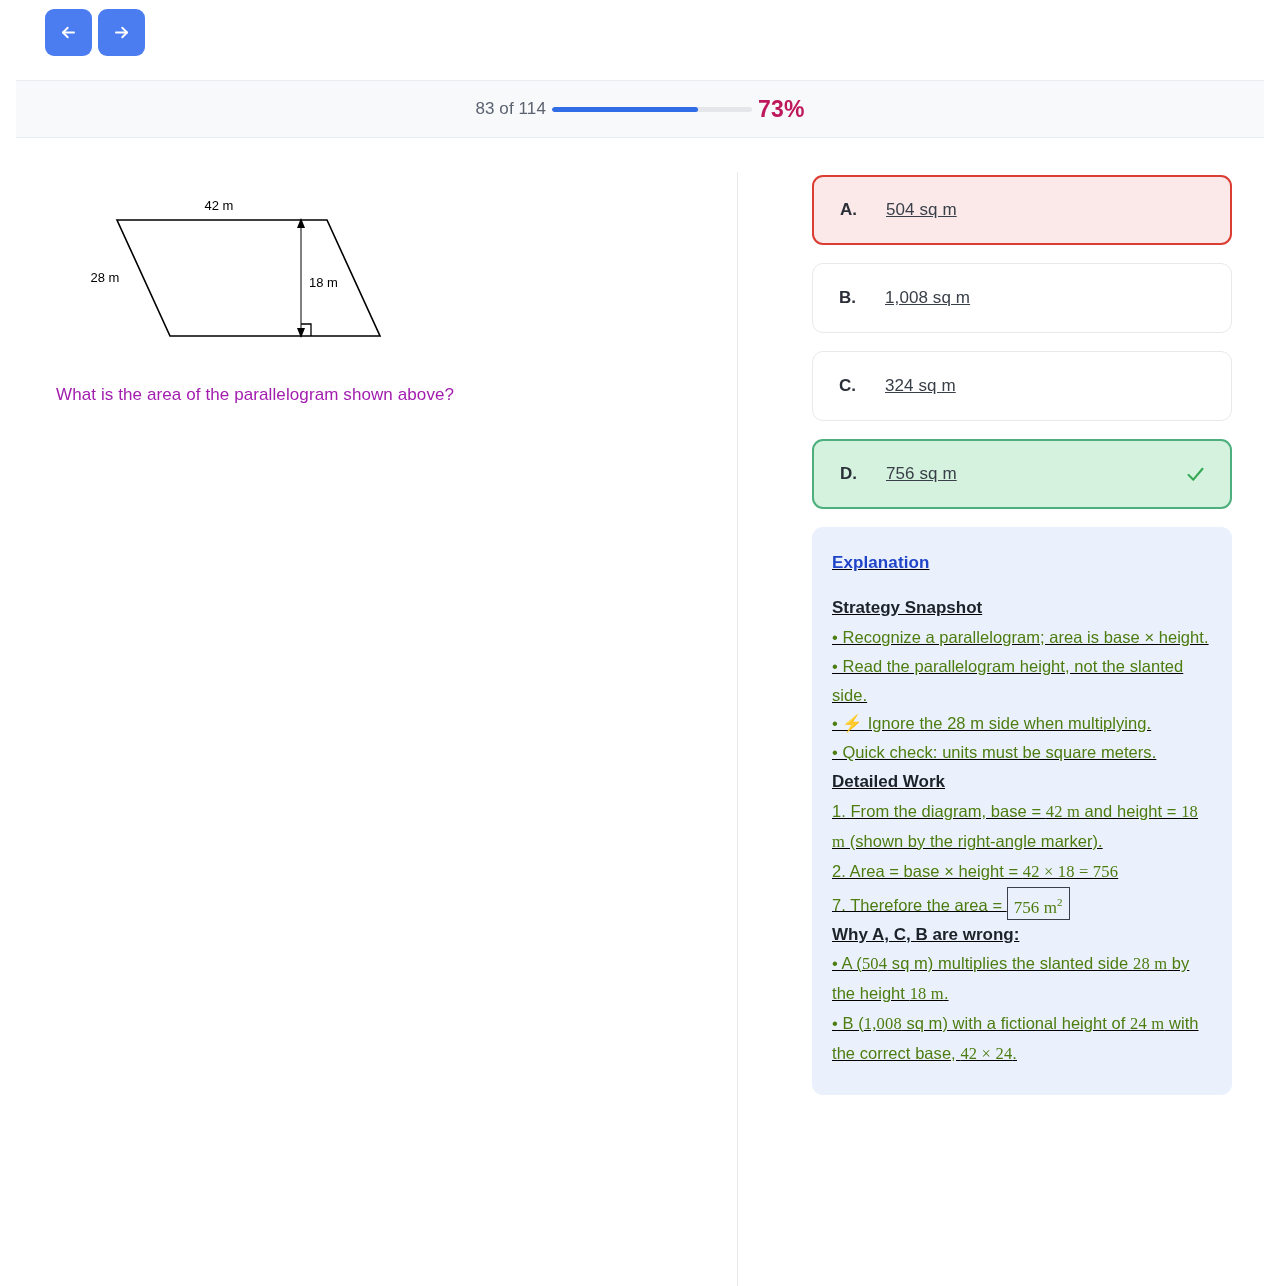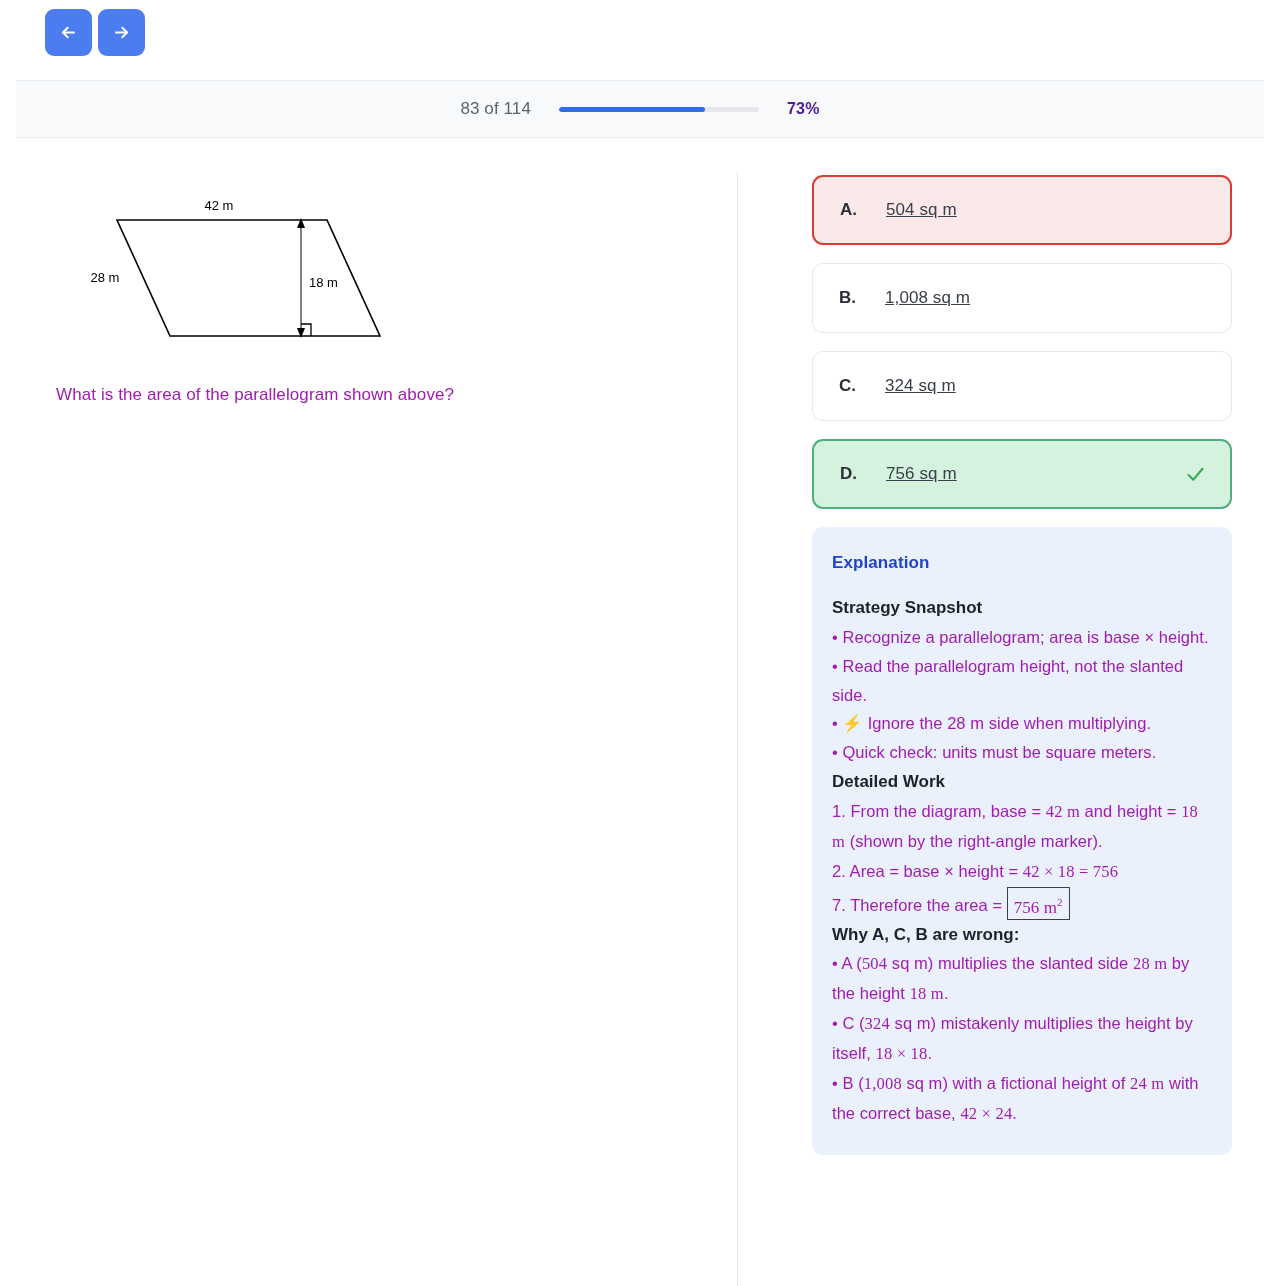--- a/index.html
+++ b/index.html
@@ -46,44 +46,44 @@
   .progress-strip {
     position: absolute;
     left: 16px; top: 80px;
     width: 1248px; height: 58px;
     background: #f8f9fb;
     border-top: 1px solid #e9ecf1;
     border-bottom: 1px solid #e9ecf1;
     display: flex;
     align-items: center;
     justify-content: center;
-    gap: 28px;
+    gap: 6px;
   }
   .progress-count {
     font-size: 17px;
     color: #5b6370;
     letter-spacing: .1px;
   }
   .progress-track {
     position: relative;
     width: 200px; height: 5px;
     background: #e4e6ea;
     border-radius: 3px;
     overflow: hidden;
   }
   .progress-fill {
     position: absolute;
     left: 0; top: 0; bottom: 0;
     background: #2f6ce5;
     border-radius: 3px;
   }
   .progress-pct {
-    font-size: 16px;
+    font-size: 23px;
     font-weight: 700;
-    color: #4c1d95;
+    color: #be185d;
     letter-spacing: .2px;
   }
 
   
   .divider {
     position: absolute;
     left: 737px; top: 172px;
     width: 1px; height: 1114px;
     background: #e6e8ec;
   }
@@ -156,37 +156,38 @@
     display: flex;
   }
 
   
   .explanation {
     margin-top: 18px;
     width: 420px;
     background: #eaf1fd;
     border-radius: 11px;
     padding: 26px 20px 26px 20px;
+    text-decoration: underline;
   }
   .exp-title {
     font-size: 17px;
     font-weight: 700;
     color: #2044c8;
     margin-bottom: 20px;
     letter-spacing: .1px;
   }
   .exp-h {
     font-size: 17px;
     font-weight: 700;
     color: #1d2128;
     line-height: 1.75;
   }
   .exp-p {
     font-size: 16.5px;
-    color: #a21caf;
+    color: #4d7c0f;
     line-height: 1.75;
     letter-spacing: .05px;
   }
   .mathy {
     font-family: "Liberation Serif", "DejaVu Serif", serif;
     font-size: 16.5px;
     letter-spacing: .2px;
   }
   .boxed {
     display: inline-block;
@@ -294,18 +295,17 @@
       <div class="exp-p"><span>1. From the diagram, base = </span><span class="mathy">42 m</span><span> and height = </span><span class="mathy">18 m</span><span> (shown by the right-angle marker).</span></div>
 
       <div class="exp-p"><span>2. Area = base × height = </span><span class="mathy">42 × 18 = 756</span></div>
 
       <div class="exp-p"><span>7. Therefore the area = </span><span class="boxed"><span>756 m</span><sup>2</sup></span></div>
 
       <div class="exp-h">Why A, C, B are wrong:</div>
 
       <div class="exp-p"><span>• A (</span><span class="mathy">504</span><span> sq m) multiplies the slanted side </span><span class="mathy">28 m</span><span> by the height </span><span class="mathy">18 m</span><span>.</span></div>
 
-      <div class="exp-p"><span>• C (</span><span class="mathy">324</span><span> sq m) mistakenly multiplies the height by itself, </span><span class="mathy">18 × 18</span><span>.</span></div>
 
       <div class="exp-p"><span>• B (</span><span class="mathy">1,008</span><span> sq m) with a fictional height of </span><span class="mathy">24 m</span><span> with the correct base, </span><span class="mathy">42 × 24</span><span>.</span></div>
     </div>
   </div>
 </div>
 
 </body></html>

